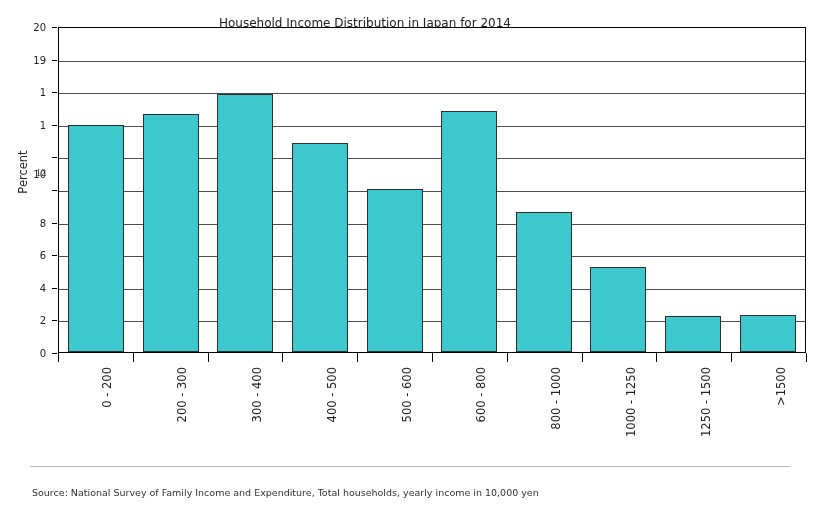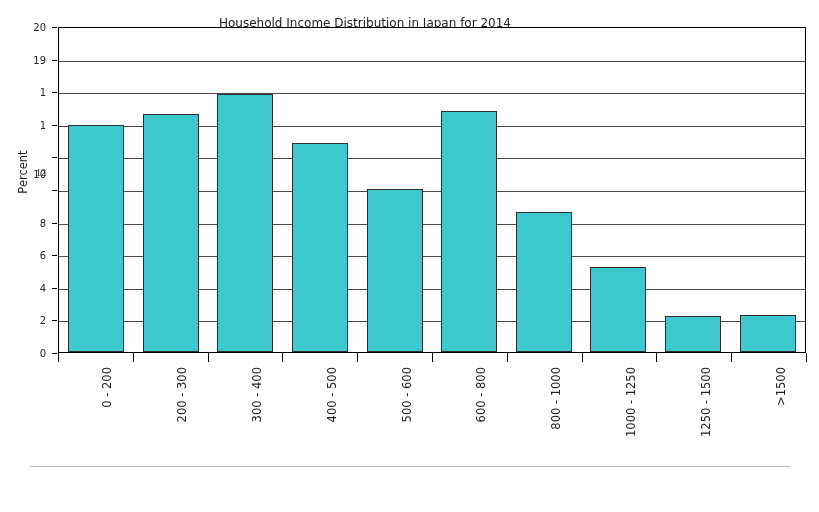--- a/index.html
+++ b/index.html
@@ -219,14 +219,15 @@
       <div class="x-label" style="left: 267px;">400 - 500</div>
       <div class="x-label" style="left: 342px;">500 - 600</div>
       <div class="x-label" style="left: 416px;">600 - 800</div>
       <div class="x-label" style="left: 491px;">800 - 1000</div>
       <div class="x-label" style="left: 566px;">1000 - 1250</div>
       <div class="x-label" style="left: 641px;">1250 - 1500</div>
       <div class="x-label" style="left: 716px;">&gt;1500</div>
     </div>
 
   <div id="footer-rule"></div>
+  <div id="source-note">Source: National Survey of Family Income and Expenditure, Total households, yearly income in 10,000 yen</div>
 
 </div>
 
 </body></html>

